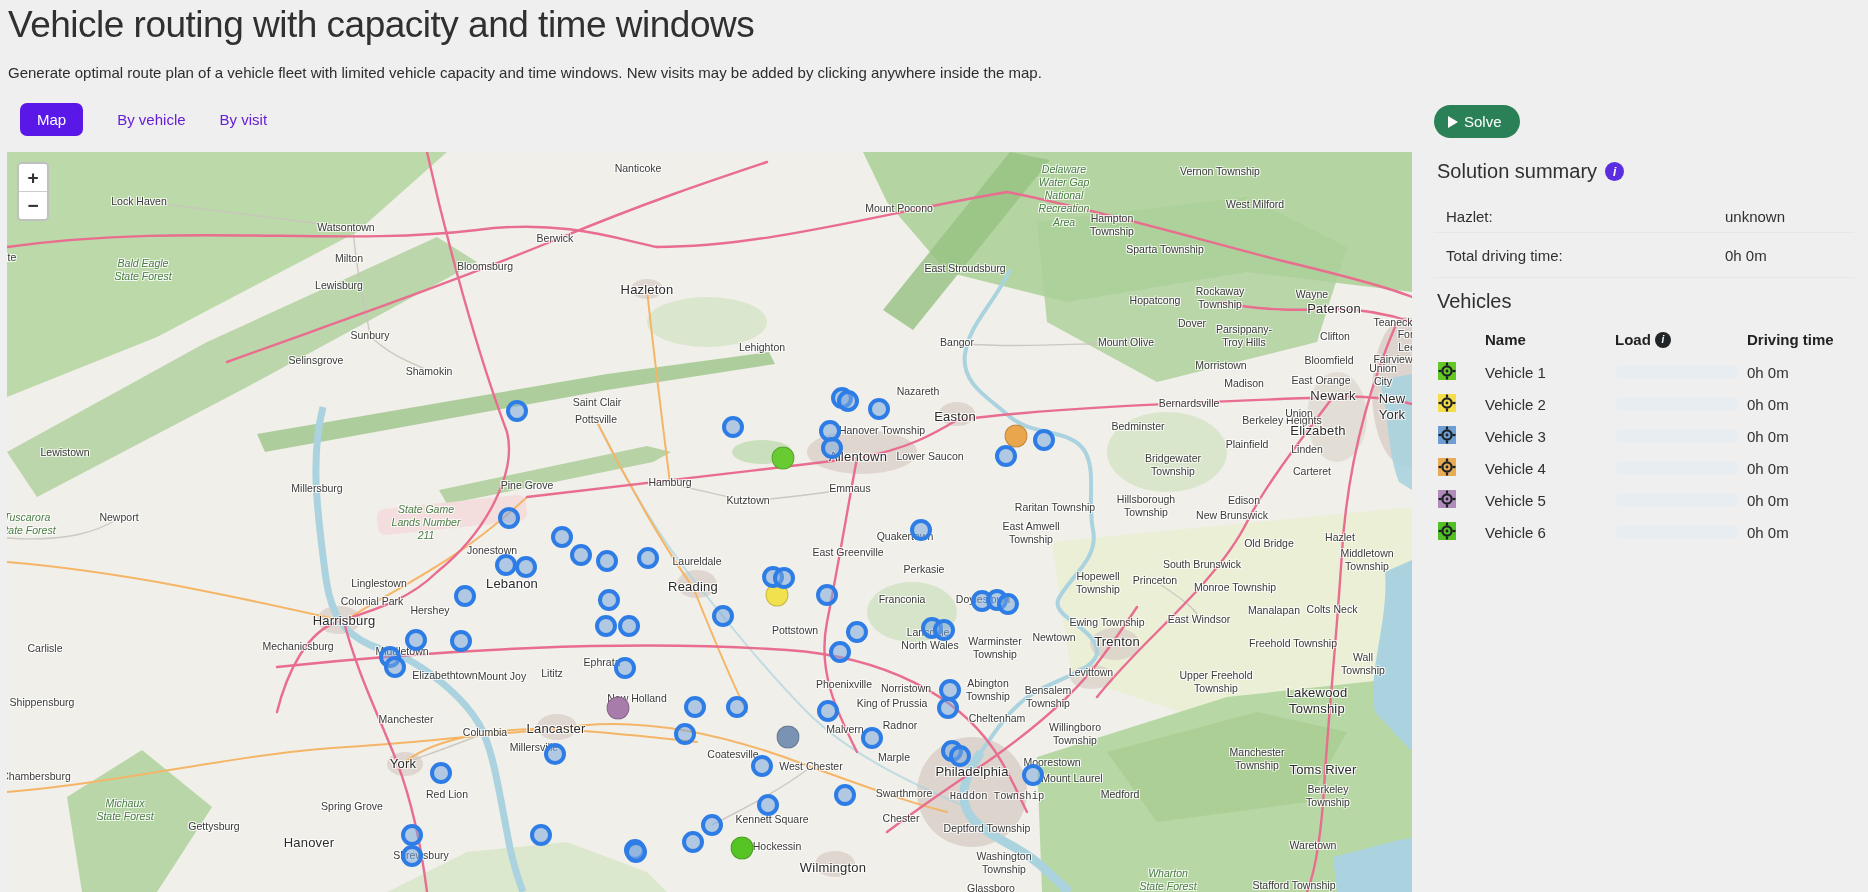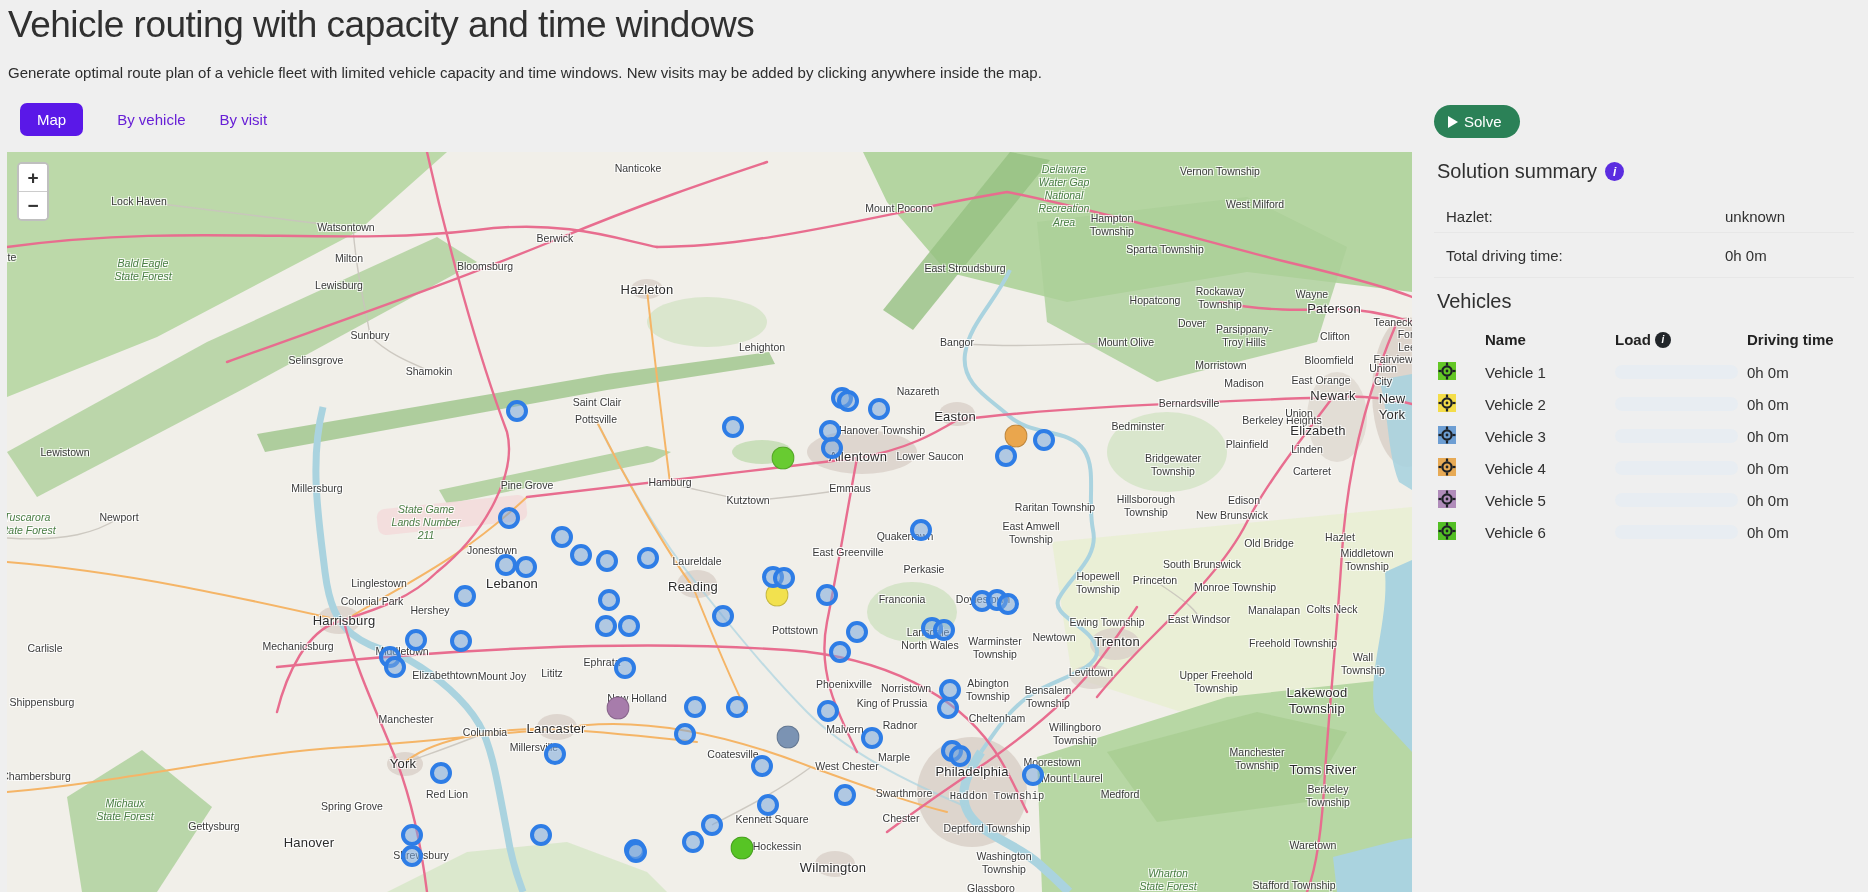--- a/index.html
+++ b/index.html
@@ -269,21 +269,21 @@
       <div class="mlabel mtown" style="left: 838px; top: 578px;">Malvern</div>
       <div class="mlabel mtown" style="left: 893px; top: 574px;">Radnor</div>
       <div class="mlabel mtown" style="left: 981px; top: 538px;">Abington
 Township</div>
       <div class="mlabel mtown" style="left: 1041px; top: 545px;">Bensalem
 Township</div>
       <div class="mlabel mtown" style="left: 990px; top: 567px;">Cheltenham</div>
       <div class="mlabel mtown" style="left: 887px; top: 606px;">Marple</div>
       <div class="mlabel mtown" style="left: 897px; top: 642px;">Swarthmore</div>
       <div class="mlabel mtown" style="left: 894px; top: 667px;">Chester</div>
-      <div class="mlabel mtown" style="left: 804px; top: 615px; margin-left: 36px;">West Chester</div>
+      <div class="mlabel mtown" style="left: 804px; top: 615px;">West Chester</div>
       <div class="mlabel mtown" style="left: 726px; top: 603px;">Coatesville</div>
       <div class="mlabel mtown" style="left: 765px; top: 668px;">Kennett Square</div>
       <div class="mlabel mtown" style="left: 770px; top: 695px;">Hockessin</div>
       <div class="mlabel mcity" style="left: 826px; top: 716px;">Wilmington</div>
       <div class="mlabel mtown" style="left: 630px; top: 547px;">New Holland</div>
       <div class="mlabel mtown" style="left: 478px; top: 581px;">Columbia</div>
       <div class="mlabel mcity" style="left: 549px; top: 577px;">Lancaster</div>
       <div class="mlabel mtown" style="left: 527px; top: 596px;">Millersville</div>
       <div class="mlabel mtown" style="left: 399px; top: 568px;">Manchester</div>
       <div class="mlabel mcity" style="left: 396px; top: 612px;">York</div>

